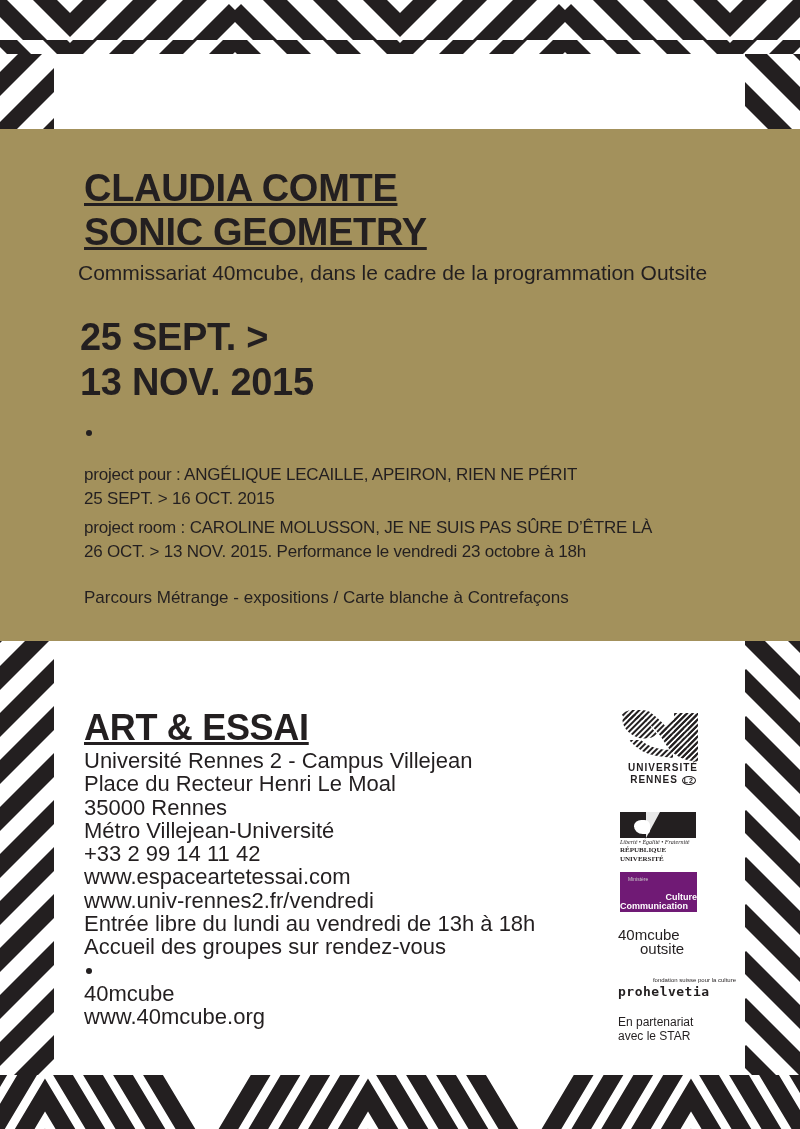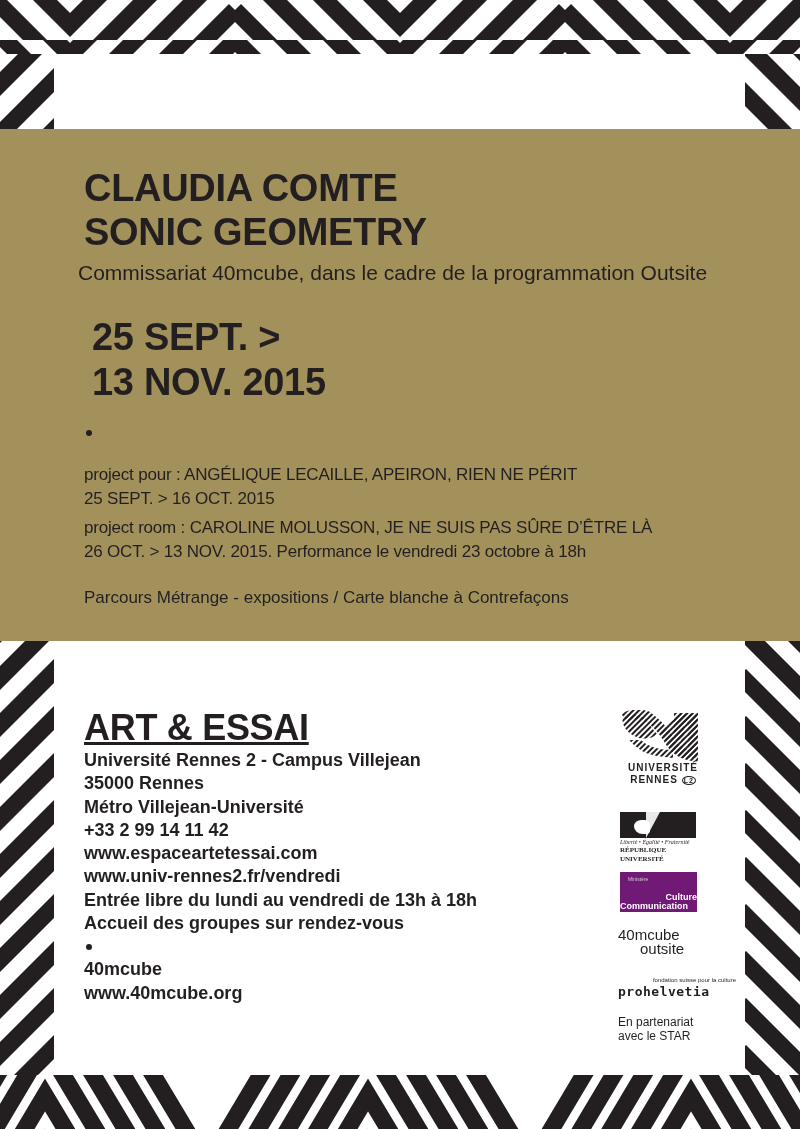--- a/index.html
+++ b/index.html
@@ -6,29 +6,29 @@
   body { width: 800px; height: 1129px; position: relative; overflow: hidden; background: #ffffff; font-family: "Liberation Sans", sans-serif; color: #231f20; }
   .stripes { position: absolute; overflow: hidden; }
   .stripe-top { left: 0; top: 0; width: 800px; height: 54px; }
   .stripe-bottom { left: 0; top: 1075px; width: 800px; height: 54px; }
   .stripe-left-a { left: 0; top: 54px; width: 54px; height: 76px; }
   .stripe-right-a { left: 745px; top: 54px; width: 55px; height: 76px; }
   .stripe-left-b { left: 0; top: 641px; width: 54px; height: 434px; }
   .stripe-right-b { left: 745px; top: 641px; width: 55px; height: 434px; }
   .stripes svg { display: block; width: 100%; height: 100%; }
   .gold { position: absolute; left: 0; top: 129px; width: 800px; height: 512px; background: #a3915c; }
-  .title { position: absolute; left: 84px; top: 166px; font-size: 38px; font-weight: bold; line-height: 44px; letter-spacing: -0.3px; margin: 0; }
+  .title { position: absolute; left: 84px; top: 166px; font-size: 38px; font-weight: bold; line-height: 44px; letter-spacing: -0.3px; margin: 0; text-decoration: underline; }
   .subtitle { position: absolute; left: 78px; top: 262px; font-size: 21px; line-height: 22px; }
-  .dates { position: absolute; left: 92px; top: 315px; font-size: 38px; font-weight: bold; line-height: 45px; letter-spacing: -0.3px; }
+  .dates { position: absolute; left: 80px; top: 315px; font-size: 38px; font-weight: bold; line-height: 45px; letter-spacing: -0.3px; }
   .bullet { position: absolute; width: 6px; height: 6px; border-radius: 50%; background: #231f20; }
   .pr { position: absolute; left: 84px; font-size: 17px; line-height: 24px; letter-spacing: -0.2px; }
   .pr div { white-space: nowrap; }
   .parcours { position: absolute; left: 84px; top: 587px; font-size: 17px; line-height: 22px; }
   .venue-title { position: absolute; left: 84px; top: 708px; font-size: 36px; font-weight: bold; line-height: 40px; letter-spacing: -0.3px; margin: 0; text-decoration: underline; }
-  .venue-lines { position: absolute; left: 84px; top: 749px; font-size: 18px; line-height: 23.3px; font-weight: bold; }
+  .venue-lines { position: absolute; left: 84px; top: 749px; font-size: 22px; line-height: 23.3px; }
   .venue-lines div { white-space: nowrap; }
   .logos { position: absolute; left: 615px; top: 710px; width: 120px; }
   .logo-u2 { position: absolute; left: 6px; top: 0; width: 84px; height: 90px; }
   .logo-u2 .mark { width: 78px; height: 52px; display: block; }
   .logo-u2 .txt { font-size: 10px; font-weight: bold; letter-spacing: 1px; line-height: 12px; text-align: center; width: 84px; }
   .logo-rf { position: absolute; left: 5px; top: 102px; width: 80px; }
   .logo-rf .img { width: 76px; height: 26px; background: #231f20; position: relative; overflow: hidden; }
   .logo-rf .motto { font-family: "Liberation Serif", serif; font-style: italic; font-size: 6px; line-height: 8px; }
   .logo-rf .name { font-family: "Liberation Serif", serif; font-size: 7px; font-weight: bold; line-height: 9px; }
   .logo-mc { position: absolute; left: 5px; top: 162px; width: 77px; height: 40px; background: #701a75; color: #fff; }
@@ -156,20 +156,21 @@
 </div>
 <div class="pr" style="top:516px;">
   <div>project room : CAROLINE MOLUSSON, JE NE SUIS PAS SÛRE D’ÊTRE LÀ</div>
   <div>26 OCT. &gt; 13 NOV. 2015. Performance le vendredi 23 octobre à 18h</div>
 </div>
 <div class="parcours">Parcours Métrange - expositions / Carte blanche à Contrefaçons</div>
 
 <h2 class="venue-title">ART &amp; ESSAI</h2>
 <div class="venue-lines">
   <div>Université Rennes 2 - Campus Villejean</div>
+  <div>Place du Recteur Henri Le Moal</div>
   <div>35000 Rennes</div>
   <div>Métro Villejean-Université</div>
   <div>+33 2 99 14 11 42</div>
   <div>www.espaceartetessai.com</div>
   <div>www.univ-rennes2.fr/vendredi</div>
   <div>Entrée libre du lundi au vendredi de 13h à 18h</div>
   <div>Accueil des groupes sur rendez-vous</div>
   <div style="height:23px; position:relative;">
     <div class="bullet" style="left:2px; top:9px;"></div>
   </div>

